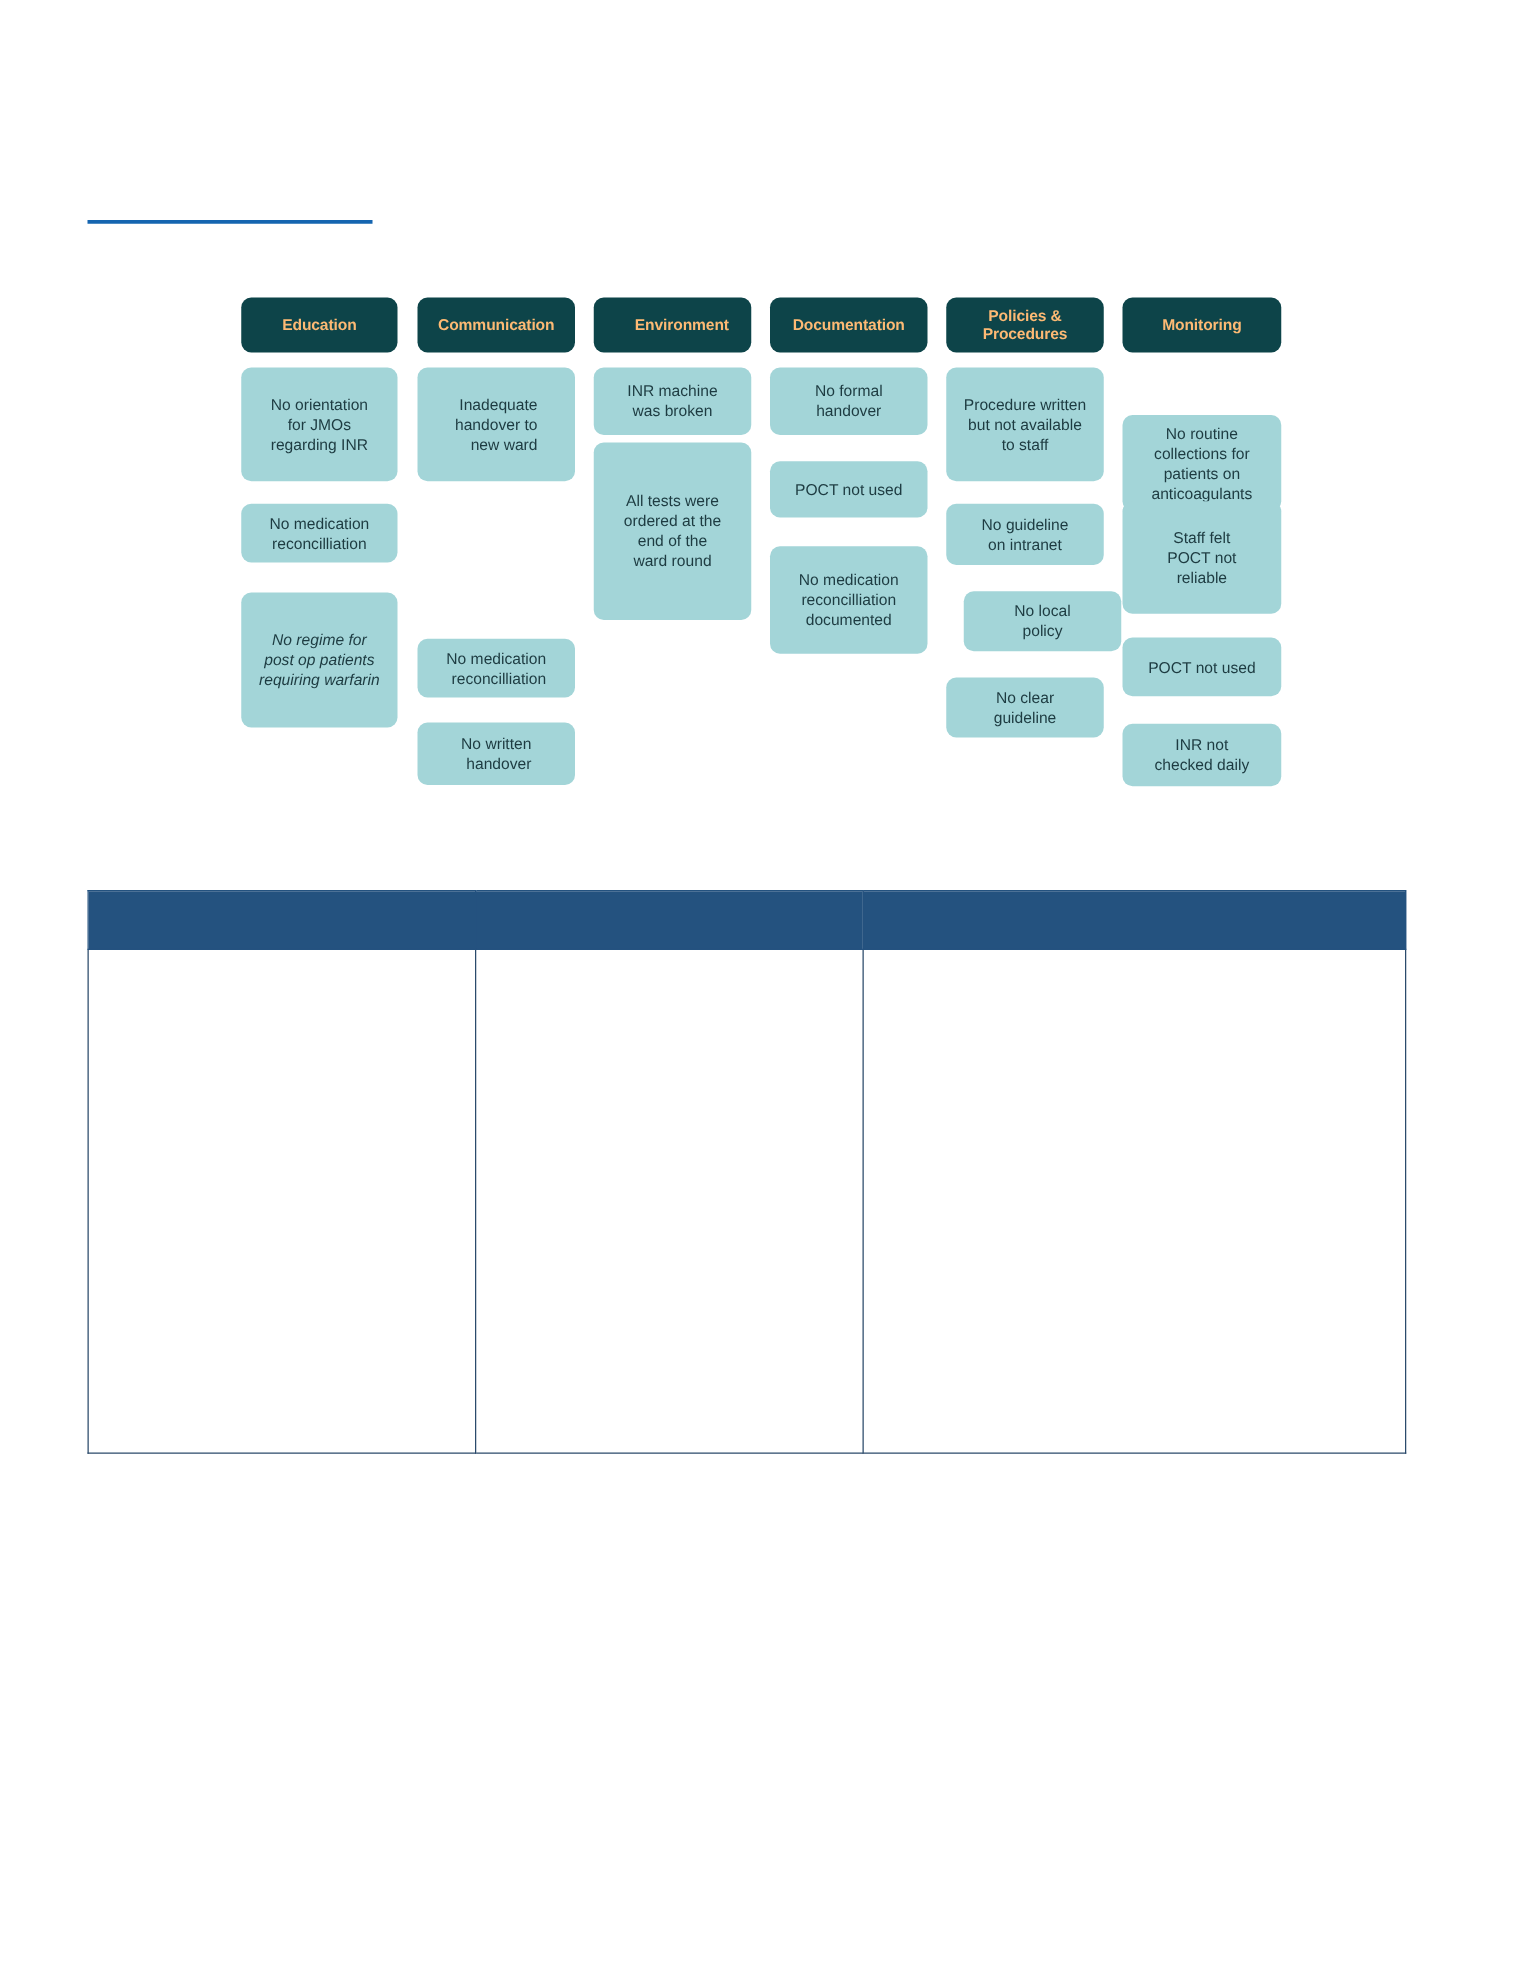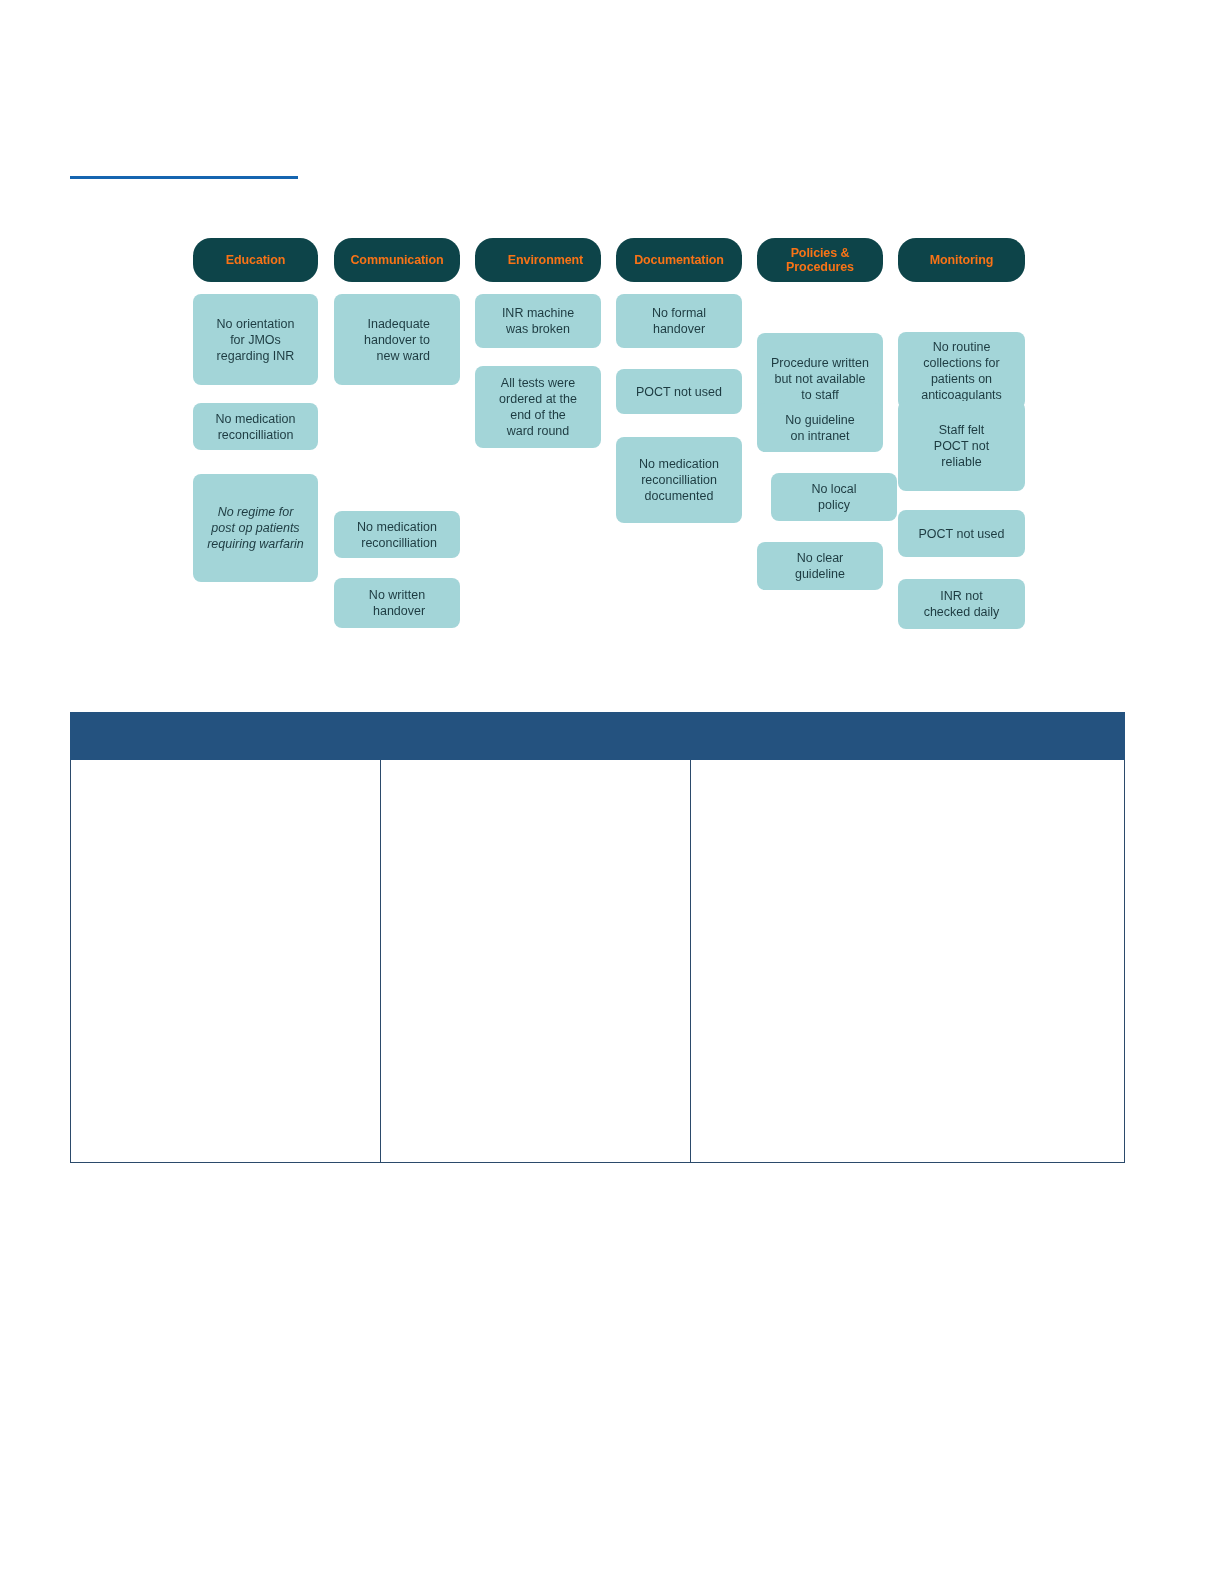--- a/index.html
+++ b/index.html
@@ -41,22 +41,22 @@
   .cause-column {
     position: absolute;
     top: 0;
     width: 125px;
   }
   .col-header {
     box-sizing: border-box;
     width: 100%;
     height: 44px;
     background: #0d4449;
-    border-radius: 18px;
-    color: #f97316;
+    border-radius: 8px;
+    color: #fdba74;
     font-size: 12.5px;
     font-weight: bold;
     line-height: 14px;
     display: flex;
     align-items: center;
     justify-content: center;
     text-align: center;
     padding: 0 6px;
     letter-spacing: -0.1px;
   }
@@ -142,38 +142,38 @@
 new ward</div>
       <div class="cause-box" style="top: 273px; height: 47px;">No medication
 reconcilliation</div>
       <div class="cause-box" style="top: 340px; height: 50px;">No written
 handover</div>
     </div>
     <div class="cause-column" id="col-2" style="height: 239px;">
       <div class="col-header" style="white-space: pre-line; padding-left: 21px;">Environment</div>
       <div class="cause-box" style="top: 56px; height: 54px;">INR machine
 was broken</div>
-      <div class="cause-box" style="top: 128px; height: 82px;">All tests were
+      <div class="cause-box" style="top: 116px; height: 142px;">All tests were
 ordered at the
 end of the
 ward round</div>
     </div>
     <div class="cause-column" id="col-3" style="height: 285px;">
       <div class="col-header" style="white-space: pre-line;">Documentation</div>
       <div class="cause-box" style="top: 56px; height: 54px;">No formal
 handover</div>
       <div class="cause-box" style="top: 131px; height: 45px;">POCT not used</div>
       <div class="cause-box" style="top: 199px; height: 86px;">No medication
 reconcilliation
 documented</div>
     </div>
     <div class="cause-column" id="col-4" style="height: 352px;">
       <div class="col-header" style="white-space: pre-line;">Policies &amp;
 Procedures</div>
-      <div class="cause-box" style="top: 56px; height: 91px; margin-top: 39px;">Procedure written
+      <div class="cause-box" style="top: 56px; height: 91px;">Procedure written
 but not available
 to staff</div>
       <div class="cause-box" style="top: 165px; height: 49px;">No guideline
 on intranet</div>
       <div class="cause-box" style="top: 235px; height: 48px; margin-left: 14px;">No local
 policy</div>
       <div class="cause-box" style="top: 304px; height: 48px;">No clear
 guideline</div>
     </div>
     <div class="cause-column" id="col-5" style="height: 391px;">

